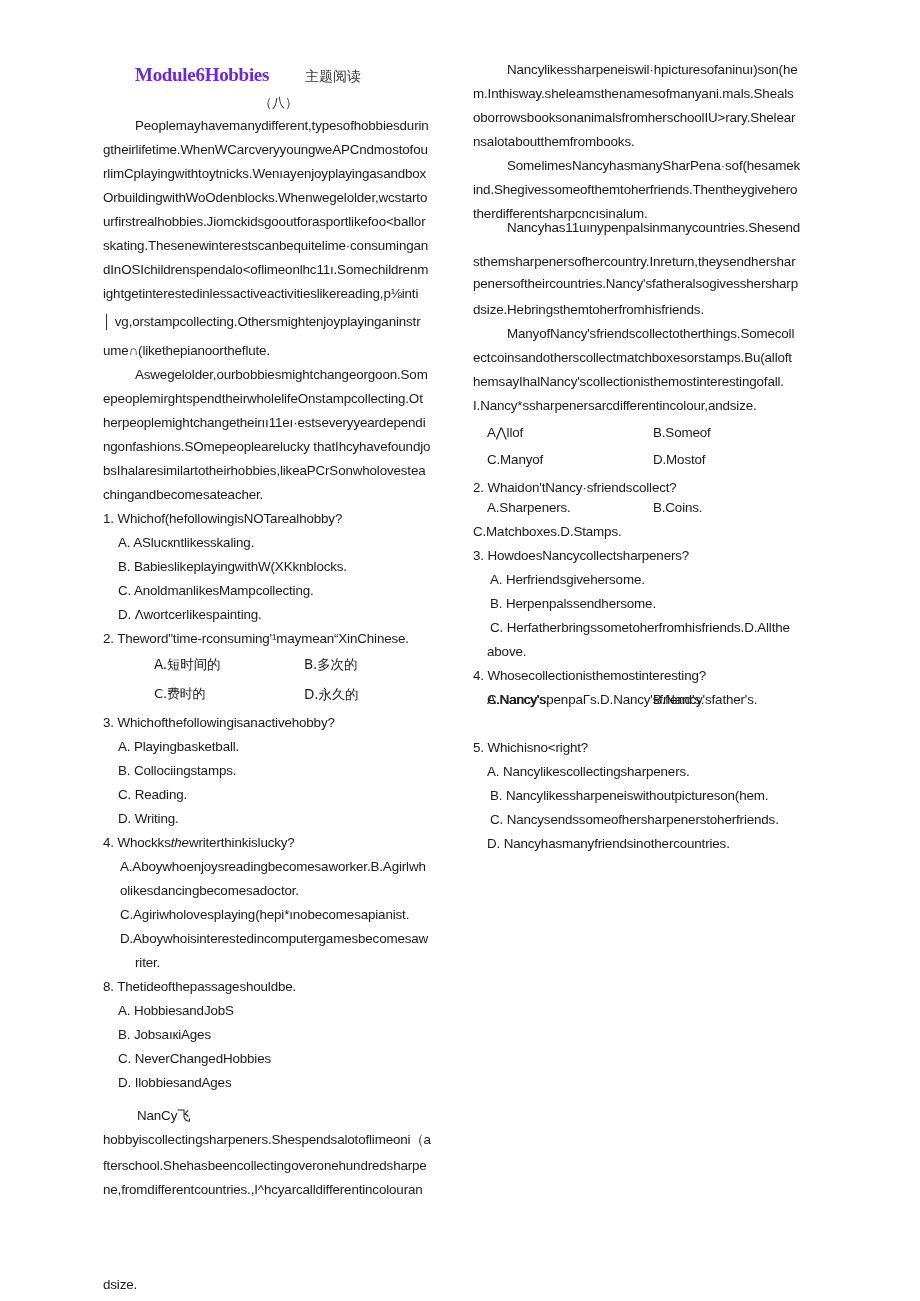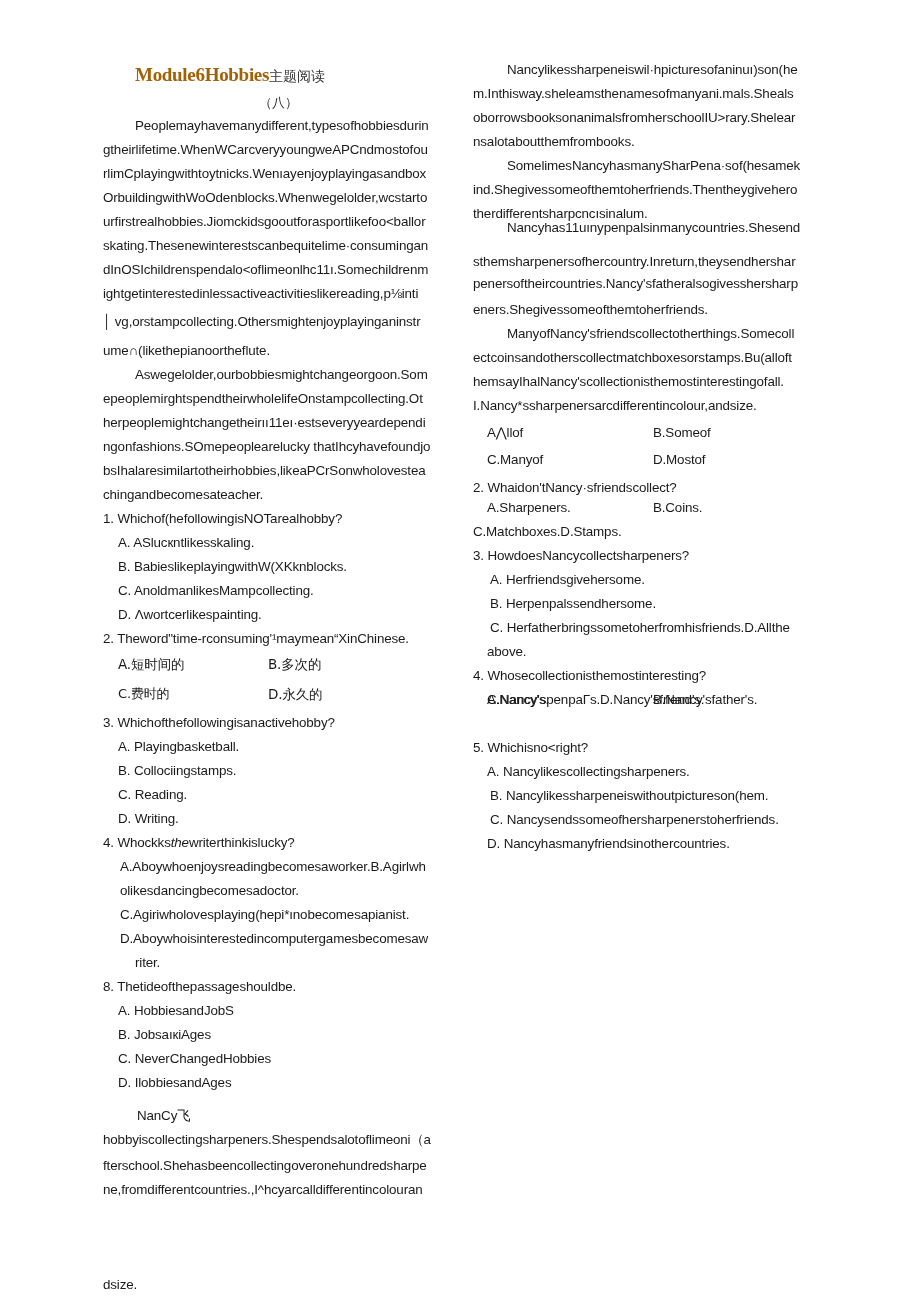--- a/index.html
+++ b/index.html
@@ -3,24 +3,24 @@
 <meta charset="utf-8">
 <style>
   html, body { margin: 0; padding: 0; background: #ffffff; }
   body { width: 920px; height: 1301px; position: relative; overflow: hidden;
          font-family: "Liberation Sans", "DejaVu Sans", sans-serif; color: #1a1a1a; }
   .col { position: absolute; top: 0; }
   .left { left: 103px; width: 348px; }
   .right { left: 473px; width: 348px; }
   .line { position: absolute; left: 0; white-space: nowrap; font-size: 13.4px; letter-spacing: -0.15px; line-height: 16px; }
   .title { position: absolute; top: 64px; left: 32px; white-space: nowrap; }
-  .title .en { font-family: "Liberation Serif", "DejaVu Serif", serif; font-weight: bold; font-size: 19px; letter-spacing: -0.3px; color: #a16207; }
+  .title .en { font-family: "Liberation Serif", "DejaVu Serif", serif; font-weight: bold; font-size: 19px; letter-spacing: -0.3px; color: #6d28d9; }
   .title .cn { font-family: "DejaVu Sans", sans-serif; font-size: 14px; color: #333; }
   .subtitle { position: absolute; top: 94px; left: 156px; font-family: "DejaVu Sans", sans-serif; font-size: 13px; color: #333; white-space: nowrap; }
-  .cn { font-family: "DejaVu Sans", sans-serif; }
+  .cn { font-family: "DejaVu Sans", sans-serif; margin-left: 36px; }
 </style>
 </head>
 <body>
 
 <div class="col left">
   <div class="title">
     <span class="en">Module6Hobbies</span><span class="cn">主题阅读</span>
   </div>
   <div class="subtitle">（八）</div>
 
@@ -86,21 +86,21 @@
   <div class="line" style="top:110px">oborrowsbooksonanimalsfromherschoolIU&gt;rary.Shelear</div>
   <div class="line" style="top:134px">nsalotaboutthemfrombooks.</div>
 
   <div class="line" style="top:158px;left:34px">SomelimesNancyhasmanySharPena·sof(hesamek</div>
   <div class="line" style="top:182px">ind.Shegivessomeofthemtoherfriends.Thentheygivehero</div>
   <div class="line" style="top:206px">therdifferentsharpcncısinalum.</div>
 
   <div class="line" style="top:220px;left:34px">Nancyhas11uınypenpalsinmanycountries.Shesend</div>
   <div class="line" style="top:254px">sthemsharpenersofhercountry.Inreturn,theysendhershar</div>
   <div class="line" style="top:276px">penersoftheircountries.Nancy'sfatheralsogivesshersharp</div>
-  <div class="line" style="top:302px">eners.Shegivessomeofthemtoherfriends.</div>
+  <div class="line" style="top:302px">dsize.Hebringsthemtoherfromhisfriends.</div>
 
   <div class="line" style="top:326px;left:34px">ManyofNancy'sfriendscollectotherthings.Somecoll</div>
   <div class="line" style="top:350px">ectcoinsandotherscollectmatchboxesorstamps.Bu(alloft</div>
   <div class="line" style="top:374px">hemsayIhalNancy'scollectionisthemostinterestingofall.</div>
 
   <div class="line" style="top:398px">I.Nancy*ssharpenersarcdifferentincolour,andsize.</div>
   <div class="line" style="top:425px;left:14px">A⋀llof</div>
   <div class="line" style="top:425px;left:180px">B.Someof</div>
   <div class="line" style="top:452px;left:14px">C.Manyof</div>
   <div class="line" style="top:452px;left:180px">D.Mostof</div>

